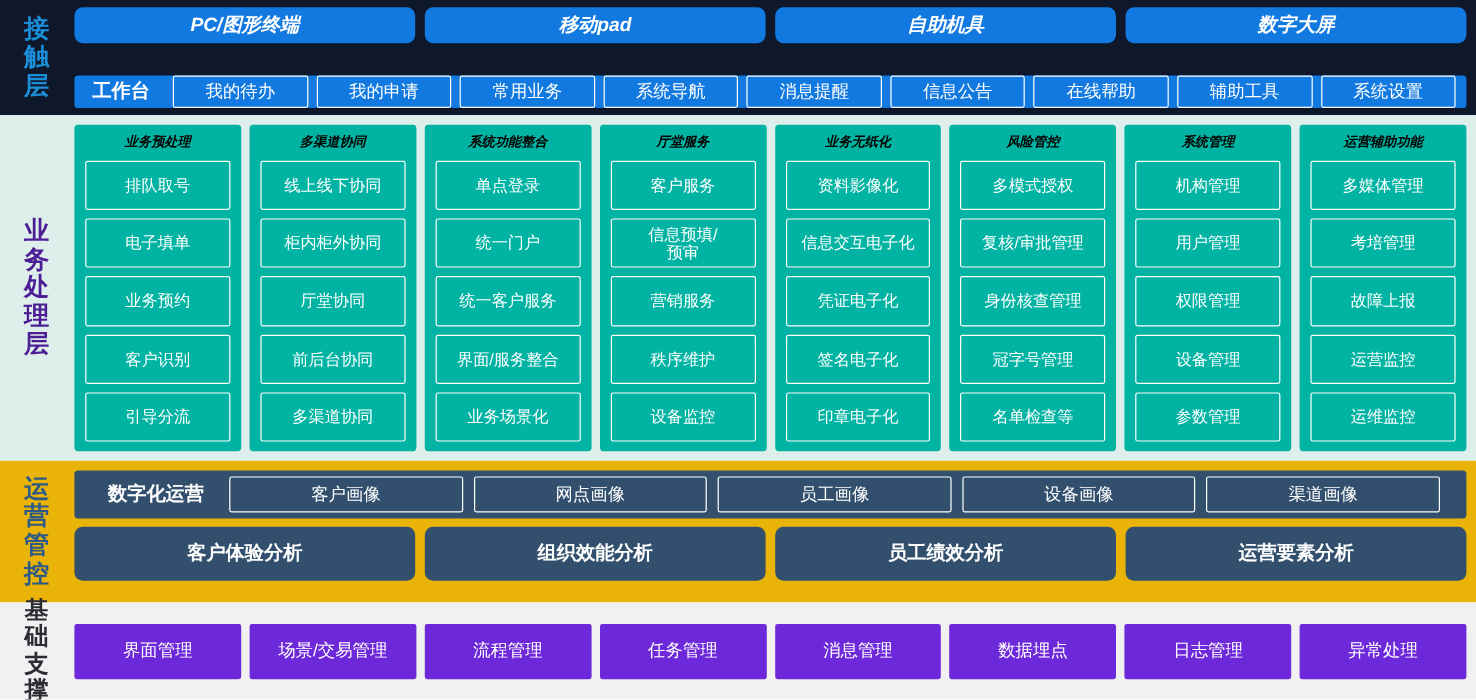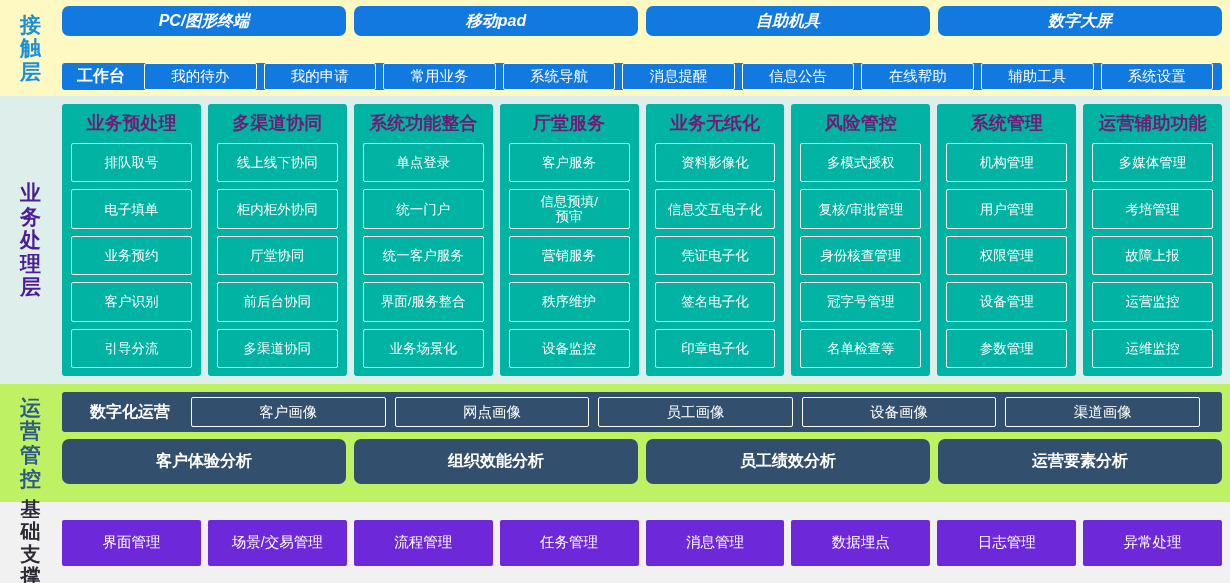--- a/index.html
+++ b/index.html
@@ -18,21 +18,21 @@
     display:flex;align-items:center;justify-content:center;
     text-align:center;
     font-weight:bold;
     line-height:1.12;
     letter-spacing:1px;
   }
   .band-label span{display:block;width:22px;}
   .band-body{flex:1 1 auto;display:flex;flex-direction:column;box-sizing:border-box;}
 
   
-  .band-access{height:96px;background:#fef9c3;}
+  .band-access{height:96px;background:#0f172a;}
   .band-access .band-label{color:#1a8fd8;font-size:21px;}
   .band-access .band-body{padding:6px 8px 6px 0;gap:5px;}
   .channel-row{display:flex;gap:8px;height:40px;}
   .channel-box{
     flex:1 1 0;background:#1279e0;border-radius:7px;
     display:flex;align-items:center;justify-content:center;
     color:#fff;font-size:16px;font-weight:bold;font-style:italic;
   }
   .workbench-row{
     height:36px;background:#1279e0;border-radius:3px;
@@ -52,33 +52,33 @@
   .band-biz{height:288px;background:#deefeb;}
   .band-biz .band-label{color:#4c1d95;font-size:21px;}
   .band-biz .band-body{padding:8px 8px 8px 0;}
   .biz-cols{display:flex;gap:7px;height:100%;}
   .biz-col{
     flex:1 1 0;background:#00b3a2;border-radius:3px;
     display:flex;flex-direction:column;align-items:stretch;
     padding:7px 9px 8px 9px;box-sizing:border-box;
   }
   .biz-col-title{
-    color:#701a75;font-size:18px;font-weight:bold;text-align:center;
-    margin-bottom:8px;white-space:nowrap;
+    color:#000000;font-size:11px;font-weight:bold;text-align:center;
+    margin-bottom:8px;white-space:nowrap;font-style:italic;
   }
   .biz-items{flex:1 1 auto;display:flex;flex-direction:column;gap:7px;}
   .biz-item{
     flex:1 1 0;border:1px solid #ffffff;border-radius:2px;
     display:flex;align-items:center;justify-content:center;
     color:#ffffff;font-size:13.5px;text-align:center;line-height:1.12;
     white-space:pre-line;
   }
 
   
-  .band-ops{height:118px;background:#bef264;}
+  .band-ops{height:118px;background:#eab308;}
   .band-ops .band-label{color:#2e5a86;font-size:21px;}
   .band-ops .band-body{padding:8px 8px 8px 0;gap:7px;}
   .ops-portrait-row{
     height:40px;background:#32506e;border-radius:3px;
     display:flex;align-items:center;gap:9px;padding:0 22px;box-sizing:border-box;
   }
   .ops-portrait-title{
     color:#fff;font-size:16px;font-weight:bold;
     padding:0 12px 0 6px;white-space:nowrap;
   }

